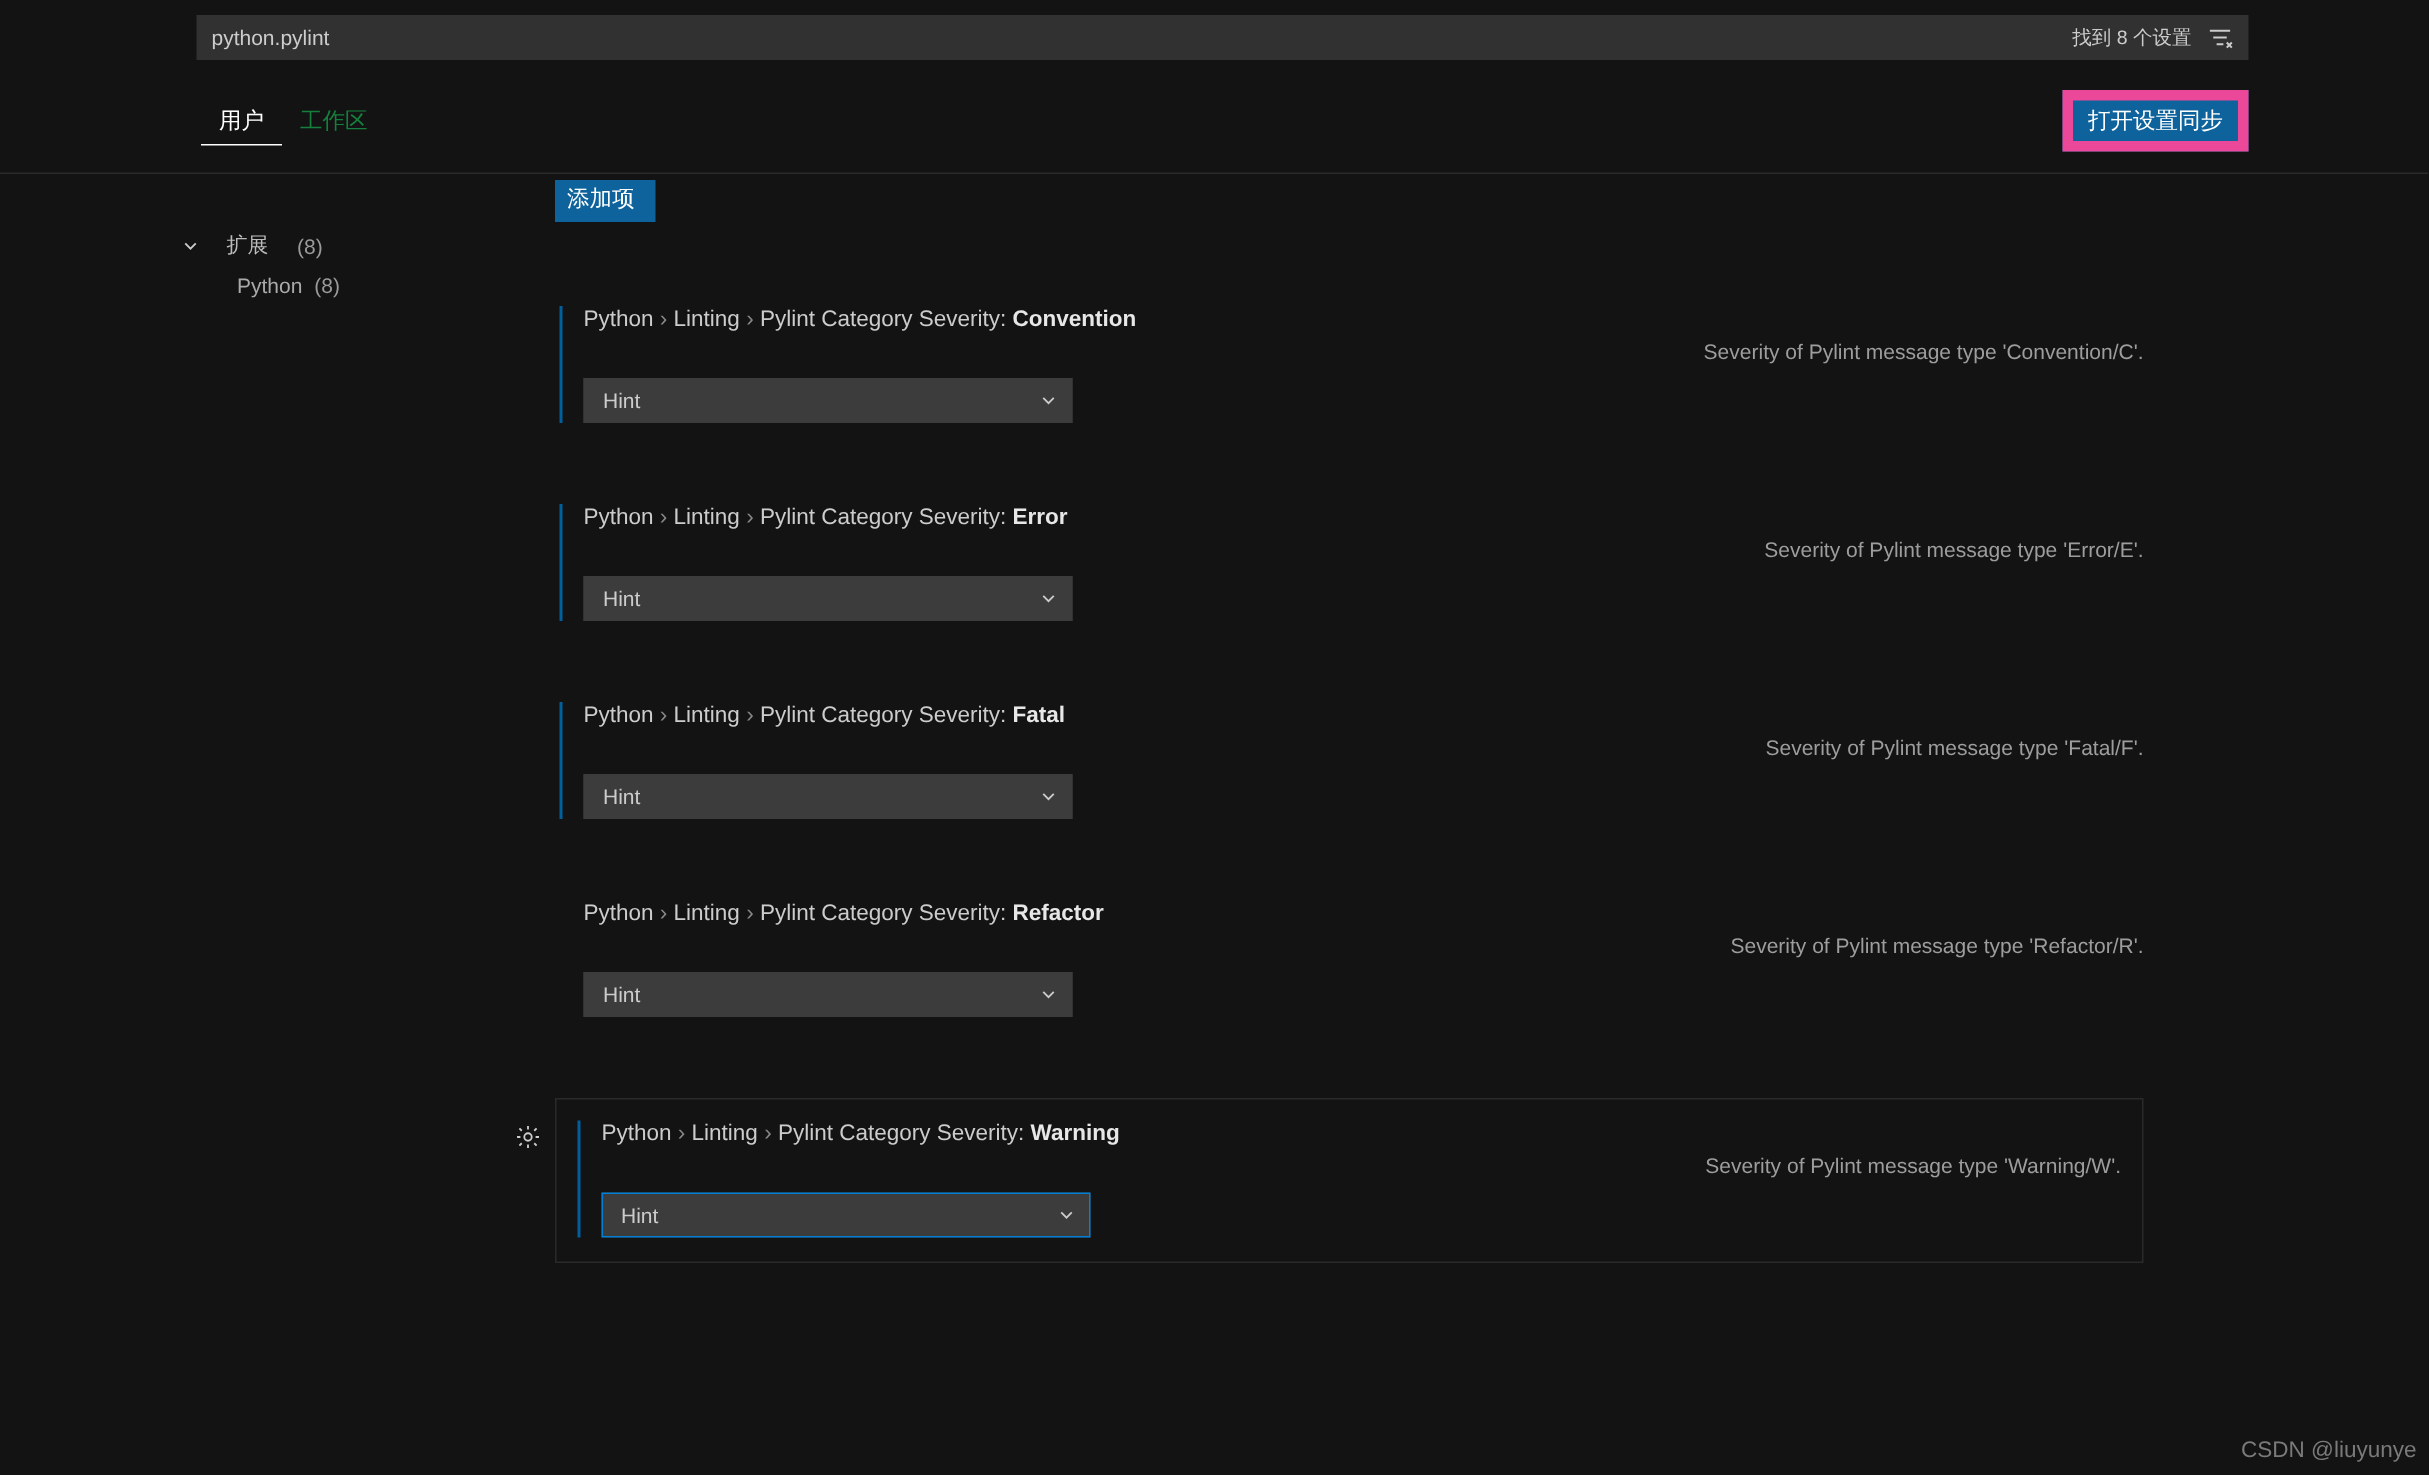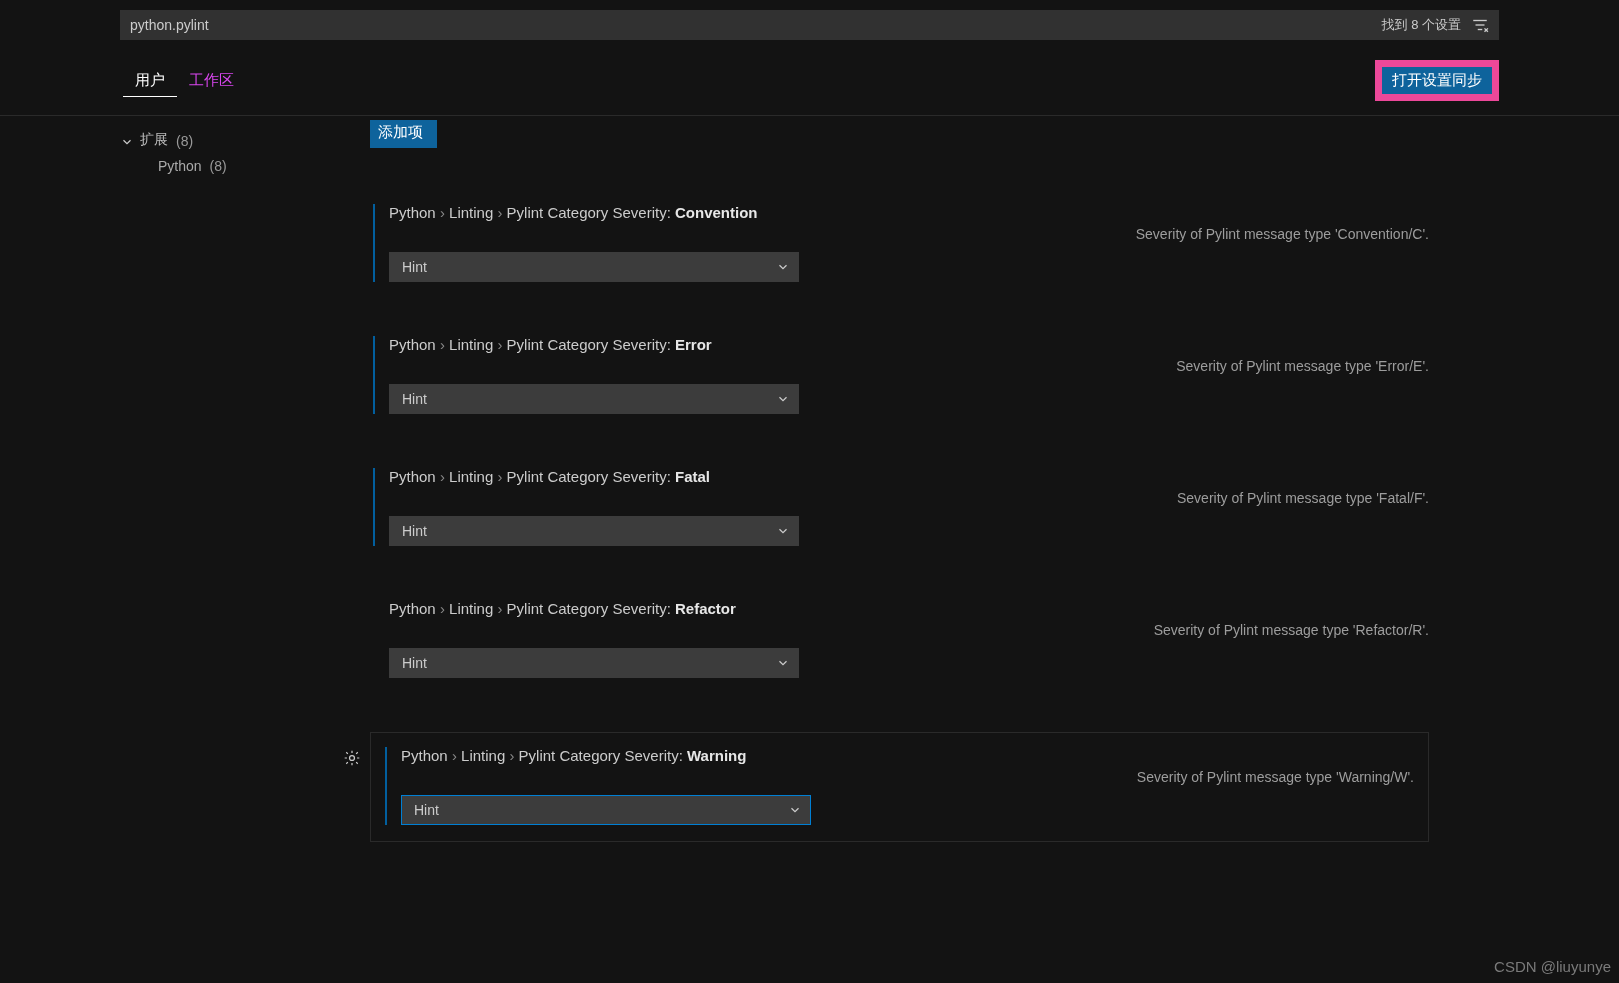--- a/index.html
+++ b/index.html
@@ -8,20 +8,21 @@
       color: #ccc;
       font-family: "Segoe UI", "Microsoft YaHei", sans-serif;
       font-size: 14px;
       width: 1619px;
       height: 983px;
       overflow: hidden;
       position: relative;
     }
     .header {
       padding: 10px 120px 0 120px;
+      margin-left: 11px;
     }
     .search-row {
       background: #313131;
       height: 30px;
       display: flex;
       align-items: center;
       padding: 0 10px;
       gap: 10px;
     }
     .search-input {
@@ -43,21 +44,21 @@
       align-items: center;
     }
     .tabs-row {
       display: flex;
       align-items: center;
       padding-top: 20px;
       padding-left: 3px;
     }
     .tab {
       padding: 6px 12px;
-      color: #d946ef;
+      color: #15803d;
       font-size: 15px;
       cursor: pointer;
     }
     .tab.active {
       color: #fff;
       border-bottom: 1px solid #fff;
     }
     .sync-btn {
       margin-left: auto;
       background: #0e639c;
@@ -75,24 +76,25 @@
       display: flex;
       padding: 0 20px 0 120px;
     }
     .sidebar {
       width: 250px;
       padding-top: 12px;
       color: #bbb;
     }
     .tree-item {
       display: flex;
-      align-items: flex-end;
-      gap: 4px;
+      align-items: center;
+      gap: 15px;
       padding: 3px 0;
       cursor: pointer;
+      margin-top: 24px;
     }
     .tree-item .chevron {
       width: 16px;
       text-align: center;
       color: #ccc;
     }
     .tree-sub {
       padding-left: 38px;
       padding-top: 6px;
       color: #aaa;
@@ -133,21 +135,21 @@
     .setting-desc {
       color: #9d9d9d;
       font-size: 14px;
       margin-bottom: 10px;
       text-align: right;
     }
     .select {
       background: #3c3c3c;
       border: 1px solid #3c3c3c;
       color: #ccc;
-      width: 410px;
+      width: 326px;
       height: 30px;
       display: flex;
       align-items: center;
       justify-content: space-between;
       padding: 0 8px 0 12px;
       cursor: pointer;
     }
     .select.focused {
       border: 1px solid #007fd4;
     }

